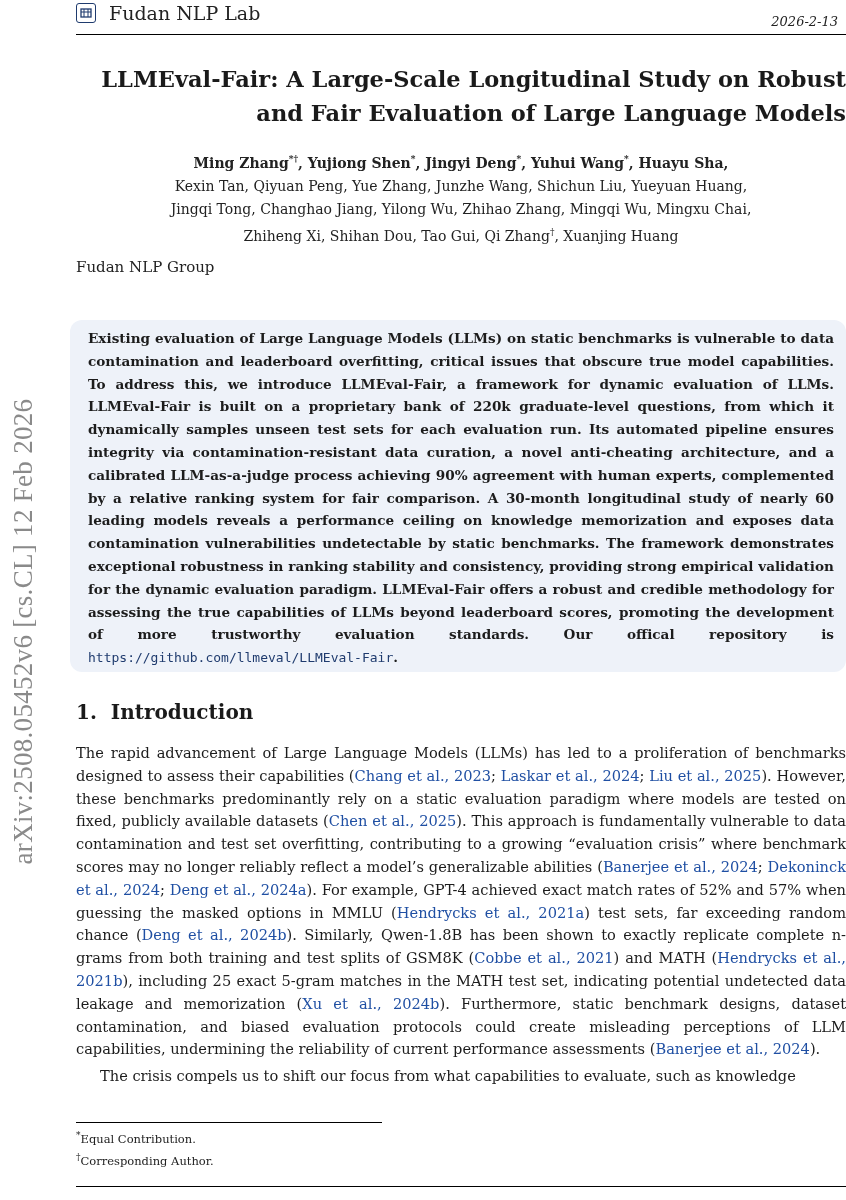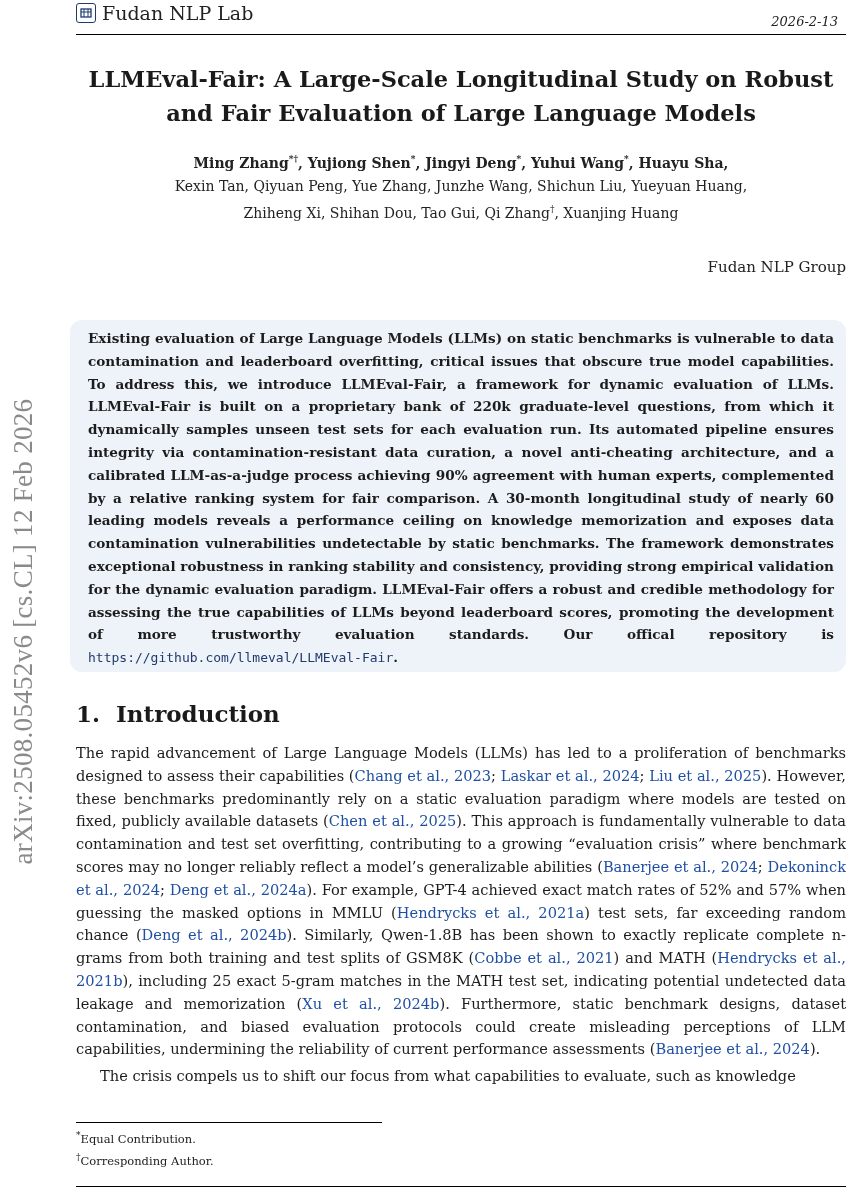--- a/index.html
+++ b/index.html
@@ -1,40 +1,40 @@
 <!DOCTYPE html>
 <html><head>
 <meta charset="utf-8">
 <style>
   html, body { margin:0; padding:0; }
   body {
     width:846px; height:1200px; background:#ffffff; position:relative; overflow:hidden;
     font-family:"DejaVu Serif", "Liberation Serif", serif; color:#1a1a1a;
   }
   .header { position:absolute; left:0; top:0; width:846px; height:40px; }
-  .lab { position:absolute; left:76px; top:2px; display:flex; align-items:center; gap:6px; font-size:19px; color:#222; }
+  .lab { position:absolute; left:76px; top:2px; display:flex; align-items:center; gap:13px; font-size:19px; color:#222; }
   .lab-logo { width:18px; height:18px; border:1.5px solid #1f3b6e; border-radius:3px; display:flex; align-items:center; justify-content:center; }
   .lab-logo svg { width:14px; height:14px; }
   .date { position:absolute; right:8px; top:14px; font-size:13px; font-style:italic; color:#222; }
   .rule-top { position:absolute; left:76px; right:0; top:34px; border-top:1px solid #000; }
 
   .arxiv { position:absolute; left:-287px; top:616px; width:620px; transform:rotate(-90deg); transform-origin:center;
     font-family:"Liberation Serif", "DejaVu Serif", serif; font-size:27px; color:#8a8a8a; white-space:nowrap; text-align:center; letter-spacing:0.3px; }
 
-  .title { position:absolute; left:76px; width:770px; top:62px; text-align:center; font-size:22.5px; font-weight:bold; line-height:34px; color:#1a1a1a; }
+  .title { position:absolute; left:76px; width:770px; top:62px; text-align:right; font-size:22.5px; font-weight:bold; line-height:34px; color:#1a1a1a; }
   .authors { position:absolute; left:76px; width:770px; top:148px; text-align:center; font-size:14px; line-height:23px; color:#222; }
   .authors .main { font-weight:bold; }
-  .affil { position:absolute; left:76px; width:770px; top:256px; text-align:right; font-size:15px; line-height:22px; color:#222; }
+  .affil { position:absolute; left:76px; width:770px; top:256px; text-align:left; font-size:15px; line-height:22px; color:#222; }
   .email { font-family:"DejaVu Sans Mono", "Liberation Mono", monospace; font-size:14px; }
 
   .abstract { position:absolute; left:70px; top:320px; width:776px; height:352px; background:#eef2f9; border-radius:12px; box-sizing:border-box; padding:7px 12px 16px 18px; }
   .abstract p { margin:0; font-size:13.6px; font-weight:bold; line-height:22.8px; text-align:justify; color:#1c1c1c; }
   .abstract .repo { font-family:"DejaVu Sans Mono", monospace; font-weight:normal; color:#1f3b6e; font-size:13px; }
 
-  .sec { position:absolute; left:76px; top:700px; font-size:23px; font-weight:bold; color:#1a1a1a; }
+  .sec { position:absolute; left:76px; top:700px; font-size:20px; font-weight:bold; color:#1a1a1a; }
   .body { position:absolute; left:76px; top:742px; width:770px; font-size:14.6px; line-height:22.8px; text-align:justify; color:#1c1c1c; }
   .body p { margin:0; }
   .body p + p { text-indent:24px; margin-top:4px; }
   .cite { color:#1f4fa3; }
 
   .fn-rule { position:absolute; left:76px; top:1122px; width:306px; border-top:1px solid #000; }
   .fns { position:absolute; left:76px; top:1126px; font-size:11.5px; line-height:18px; color:#222; }
   .rule-bottom { position:absolute; left:76px; right:0; top:1186px; border-top:1px solid #000; }
   sup { font-size:9px; }
 </style>
@@ -64,20 +64,21 @@
 
 <div class="authors">
   <div class="main">
     <span>Ming Zhang</span><sup>*†</sup>,
     <span>Yujiong Shen</span><sup>*</sup>,
     <span>Jingyi Deng</span><sup>*</sup>,
     <span>Yuhui Wang</span><sup>*</sup>,
     <span>Huayu Sha</span>,
   </div>
   <div>Kexin Tan, Qiyuan Peng, Yue Zhang, Junzhe Wang, Shichun Liu, Yueyuan Huang,</div>
+  <div>Jingqi Tong, Changhao Jiang, Yilong Wu, Zhihao Zhang, Mingqi Wu, Mingxu Chai,</div>
   <div><span>Zhiheng Xi, Shihan Dou, Tao Gui, Qi Zhang</span><sup>†</sup><span>, Xuanjing Huang</span></div>
 </div>
 
 <div class="affil">
   <div>Fudan NLP Group</div>
 </div>
 
 <div class="abstract">
   <p><span>Existing evaluation of Large Language Models (LLMs) on static benchmarks is vulnerable to data contamination and leaderboard overfitting, critical issues that obscure true model capabilities. To address this, we introduce LLMEval-Fair, a framework for dynamic evaluation of LLMs. LLMEval-Fair is built on a proprietary bank of 220k graduate-level questions, from which it dynamically samples unseen test sets for each evaluation run.  Its automated pipeline ensures integrity via contamination-resistant data curation, a novel anti-cheating architecture, and a calibrated LLM-as-a-judge process achieving 90% agreement with human experts, complemented by a relative ranking system for fair comparison. A 30-month longitudinal study of nearly 60 leading models reveals a performance ceiling on knowledge memorization and exposes data contamination vulnerabilities undetectable by static benchmarks. The framework demonstrates exceptional robustness in ranking stability and consistency, providing strong empirical validation for the dynamic evaluation paradigm.  LLMEval-Fair offers a robust and credible methodology for assessing the true capabilities of LLMs beyond leaderboard scores, promoting the development of more trustworthy evaluation standards. Our offical repository is </span><span class="repo">https://github.com/llmeval/LLMEval-Fair</span><span>.</span></p>
 </div>

